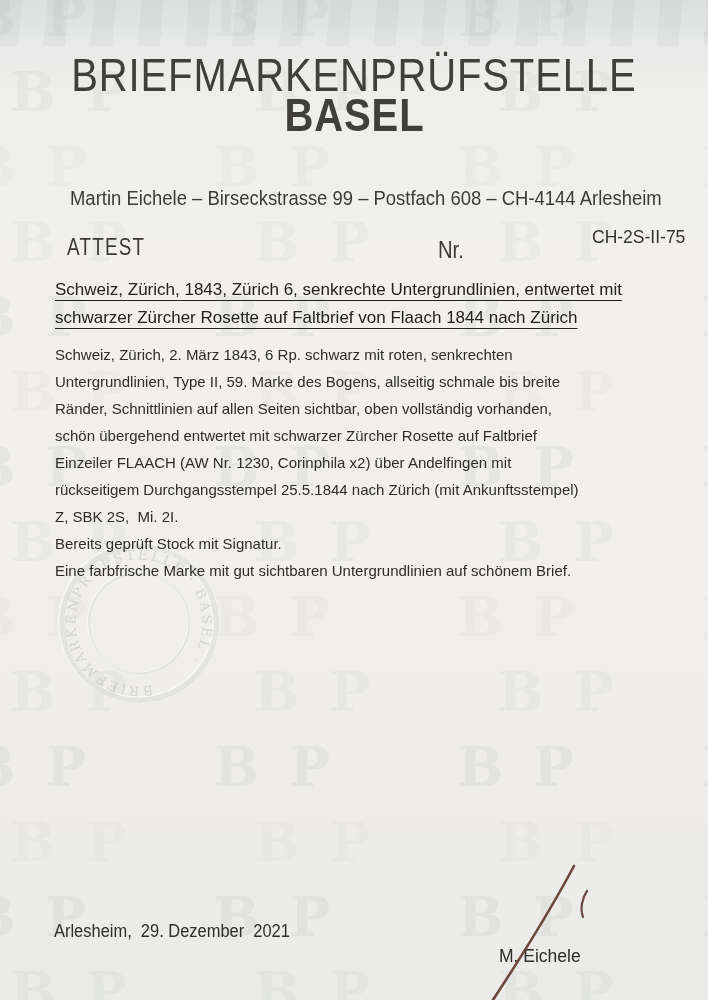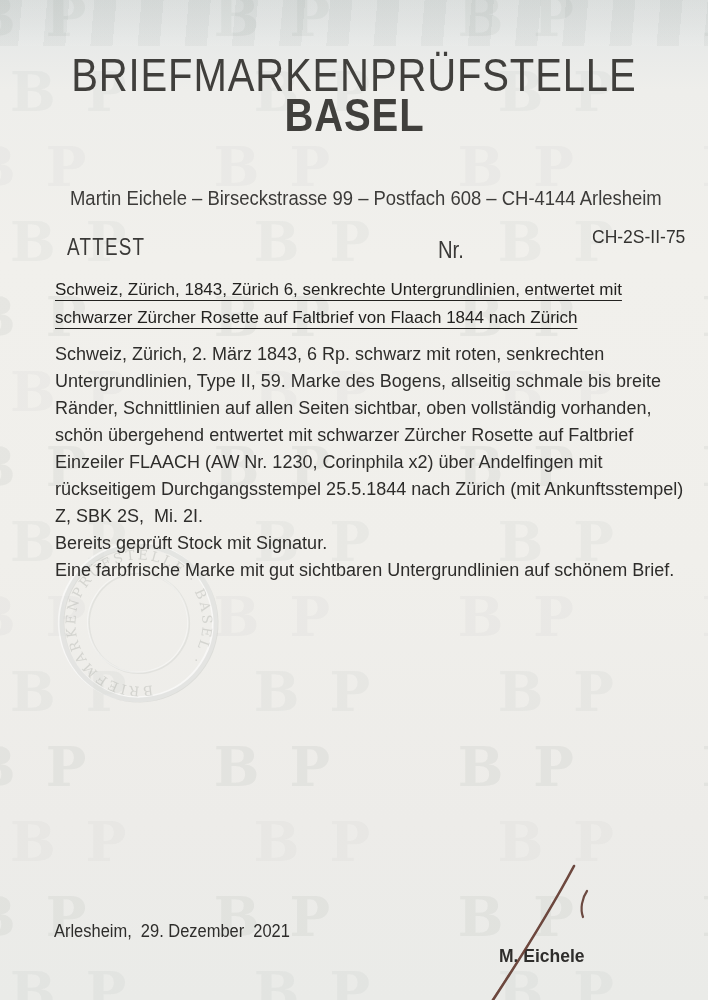--- a/index.html
+++ b/index.html
@@ -80,32 +80,32 @@
   }
   .subject-line {
     text-decoration: underline;
     text-decoration-thickness: 1.4px;
     text-underline-offset: 5px;
     white-space: pre;
   }
 
   .body-text {
     position: absolute; left: 55px; top: 341px; width: 625px;
-    font-size: 18px; line-height: 27px; color: #2e2d2b;
+    font-size: 15px; line-height: 27px; color: #2e2d2b;
   }
   .body-line { white-space: pre; }
 
   .place-date {
     position: absolute; left: 54px; top: 921px;
     font-size: 17.5px; color: #2e2d2b; white-space: pre;
     transform: scaleX(0.94); transform-origin: left;
   }
   .signer-name {
     position: absolute; left: 499px; top: 946px;
-    font-size: 17.5px; color: #2e2d2b; font-weight: bold;
+    font-size: 17.5px; color: #2e2d2b;
   }
   .sig-overlay { position: absolute; inset: 0; pointer-events: none; }
 </style>
 </head>
 <body>
 
 <div class="page">
 
   <div class="wm">
       <div class="wm-row">BP  BP  BP  BP  BP  BP  BP</div>

